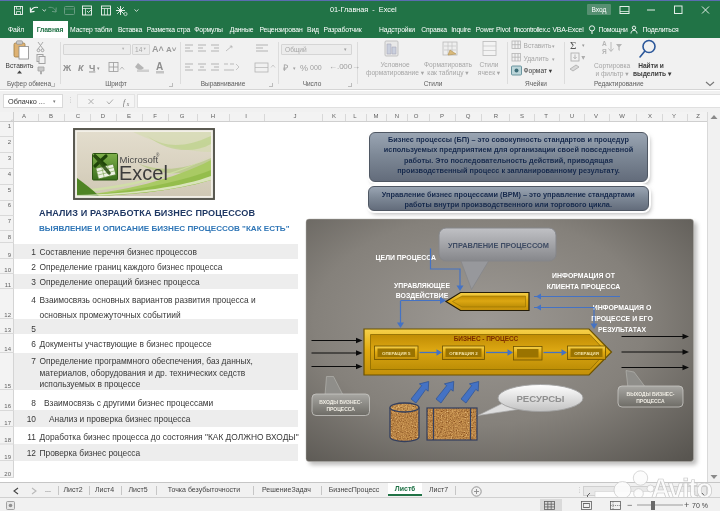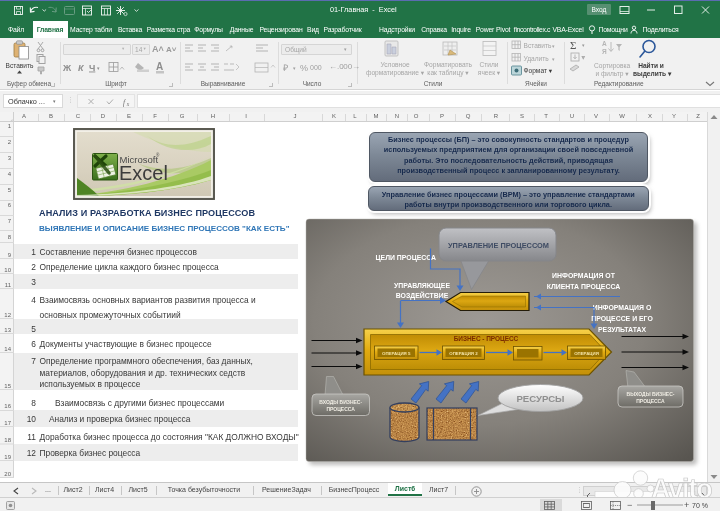--- a/index.html
+++ b/index.html
@@ -354,34 +354,35 @@
 <div class="abs" id="list" style="left:0;top:0;width:720px;height:511px">
 <div class="stripe" style="top:243.5px;height:15px"></div>
 <div class="stripe" style="top:273.5px;height:15px"></div>
 <div class="stripe" style="top:318.5px;height:15px"></div>
 <div class="stripe" style="top:352.5px;height:37px"></div>
 <div class="stripe" style="top:410px;height:16.5px"></div>
 <div class="stripe" style="top:444px;height:16.5px"></div>
 <div class="linum" style="left:14px;top:246.5px">1</div>
     <div class="li" style="left:39.5px;top:246.5px">Составление перечня бизнес процессов</div>
 <div class="linum" style="left:14px;top:261.5px">2</div>
-    <div class="li" style="left:39.5px;top:261.5px">Определение цикла каждого бизнес процесса</div>
+    <div class="li" style="left:39.5px;top:261.5px">Определение границ каждого бизнес процесса</div>
 <div class="linum" style="left:14px;top:276.5px">3</div>
+    <div class="li" style="left:39.5px;top:276.5px">Определение операций бизнес процесса</div>
 <div class="linum" style="left:14px;top:294.5px">4</div>
     <div class="li" style="left:39.5px;top:294.5px">Взаимосвязь основных вариантов развития процесса и</div>
 <div class="li" style="left:39.5px;top:309.5px">основных промежуточных событиий</div>
 <div class="linum" style="left:14px;top:323.5px">5</div>
 <div class="linum" style="left:14px;top:339px">6</div>
     <div class="li" style="left:39.5px;top:339px">Документы участвующие в бизнес процессе</div>
 <div class="linum" style="left:14px;top:355.5px">7</div>
     <div class="li" style="left:39.5px;top:355.5px">Определение программного обеспечения, баз данных,</div>
 <div class="li" style="left:39.5px;top:368px">материалов, оборудования и др. технических седств</div>
 <div class="li" style="left:39.5px;top:379px">используемых в процессе</div>
 <div class="linum" style="left:14px;top:397.5px">8</div>
-    <div class="li" style="left:55px;top:397.5px">Взаимосвязь с другими бизнес процессами</div>
+    <div class="li" style="left:44px;top:397.5px">Взаимосвязь с другими бизнес процессами</div>
 <div class="linum" style="left:14px;top:413.5px">10</div>
     <div class="li" style="left:49px;top:413.5px">Анализ и проверка бизнес процесса</div>
 <div class="linum" style="left:14px;top:431.5px">11</div>
     <div class="li" style="left:39.5px;top:431.5px">Доработка бизнес процесса до состояния "КАК ДОЛЖНО ВХОДЫ"</div>
 <div class="linum" style="left:14px;top:447.5px">12</div>
     <div class="li" style="left:39.5px;top:447.5px">Проверка бизнес роцесса</div>
 </div>
 <div class="abs" id="vsb">
 <svg width="12" height="370" viewBox="0 0 12 370">
 <path d="M6 3l3.5 4h-7z" fill="#8a8a8a"></path>

